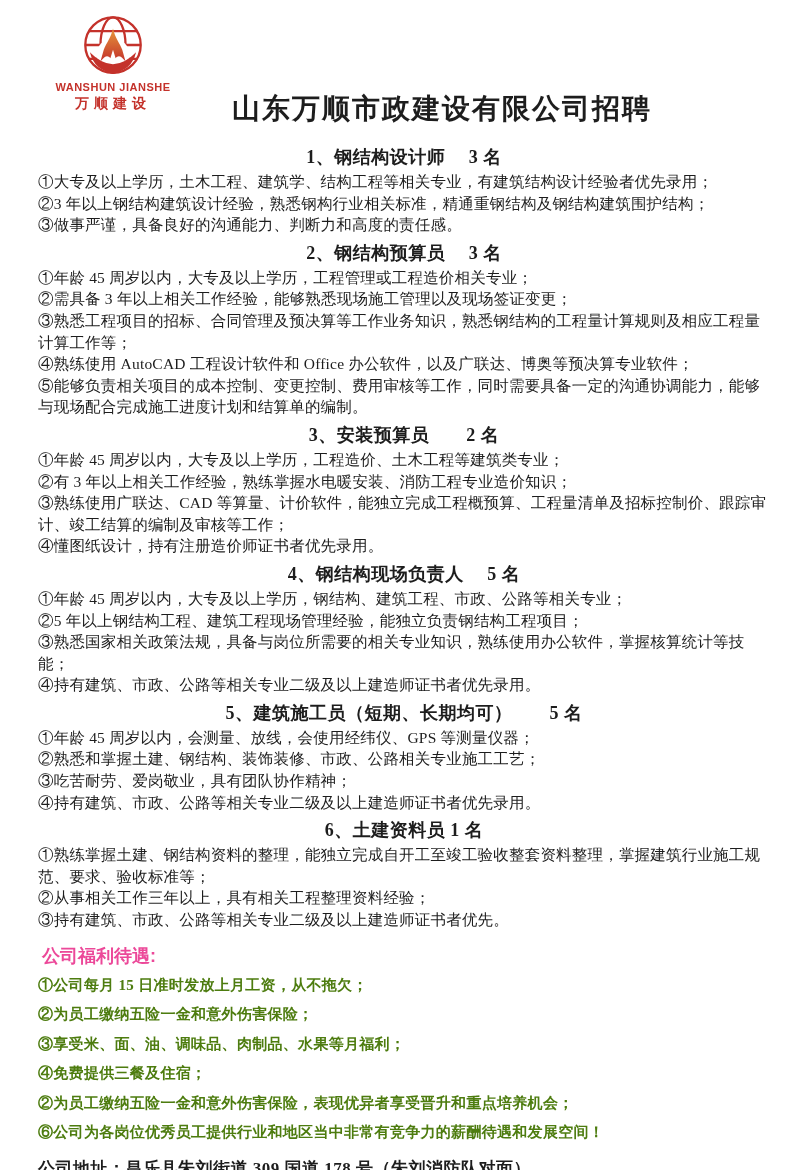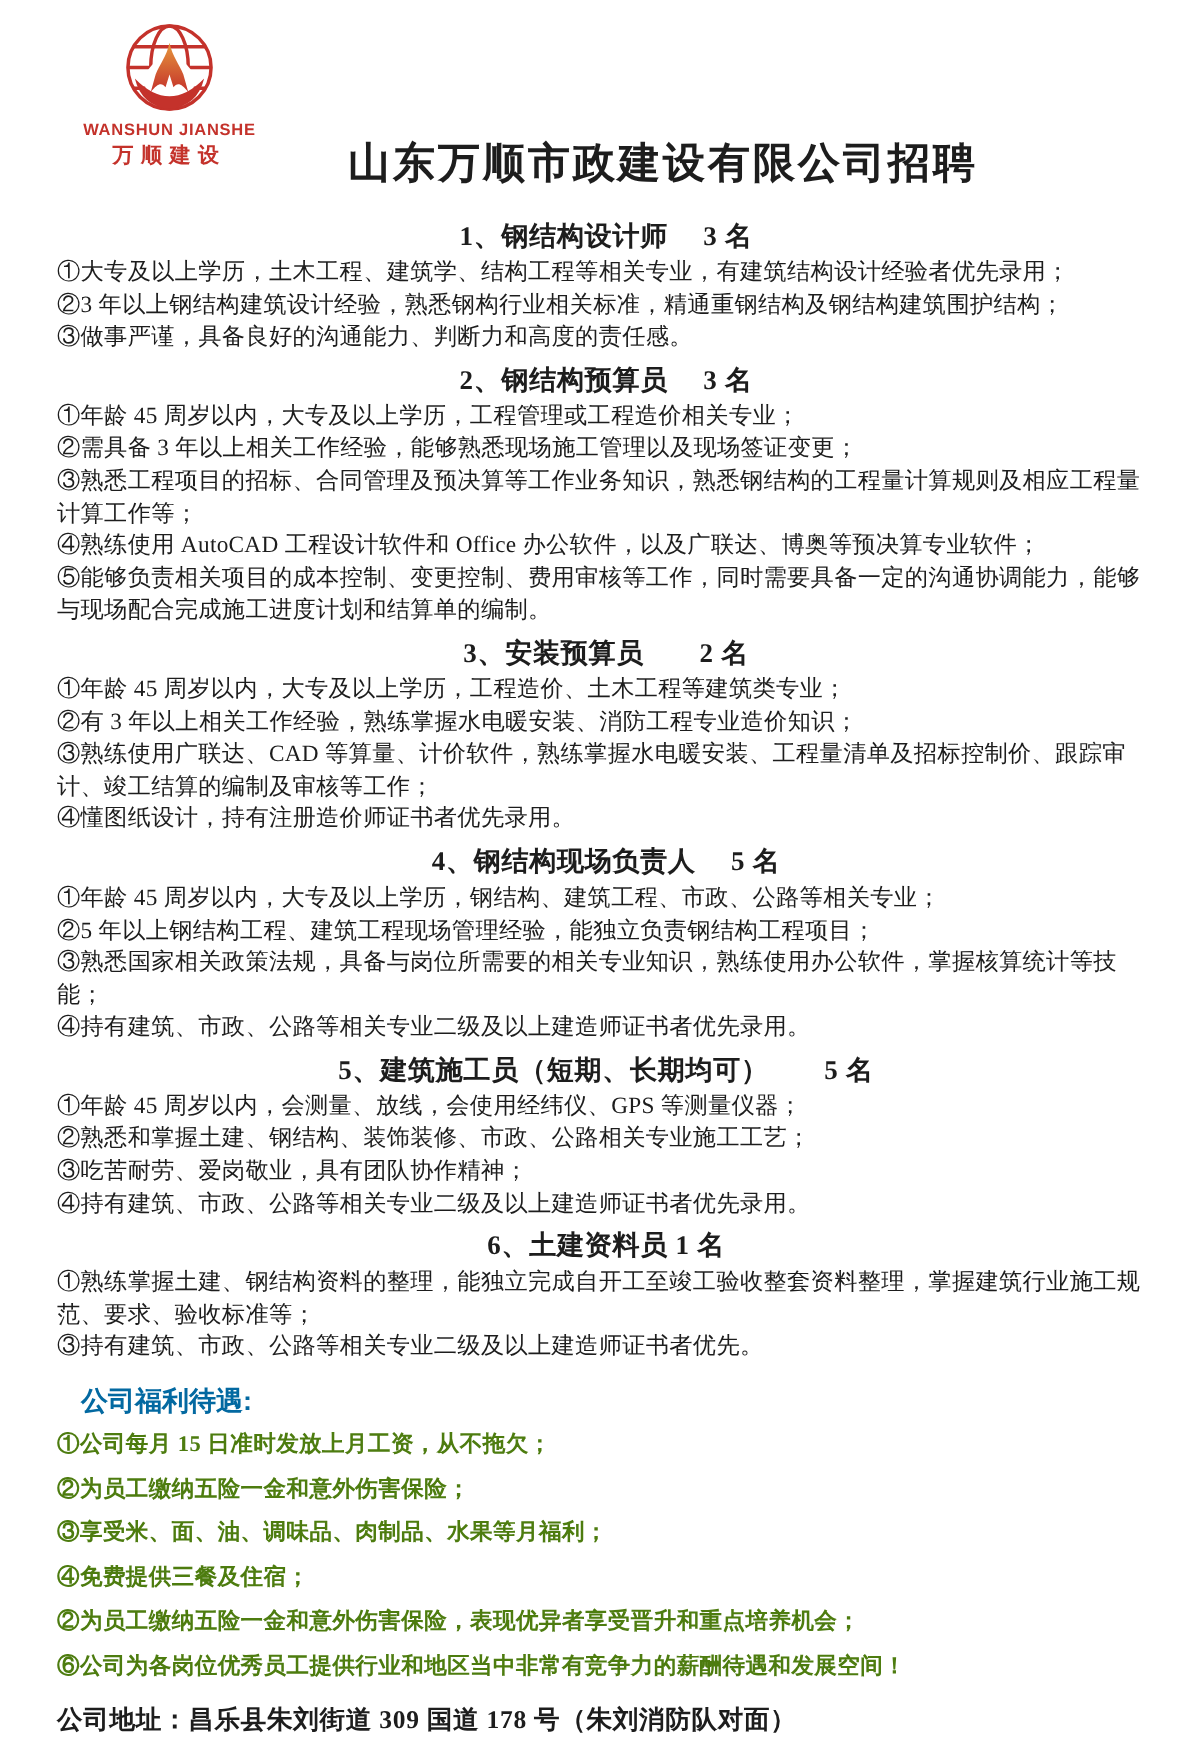--- a/index.html
+++ b/index.html
@@ -47,24 +47,24 @@
     letter-spacing: 0.5px;
     text-align: center;
   }
   .job-line {
     margin: 0;
     font-size: 15.5px; line-height: 21.6px;
     letter-spacing: 0.2px;
   }
   
   .benefits-heading {
-    margin: 13px 0 3px 16px;
+    margin: 13px 0 3px 4px;
     font-family: "Liberation Sans", sans-serif;
     font-size: 18px; font-weight: bold;
-    color: #0369a1;
+    color: #ec4899;
   }
   .benefit-line {
     margin: 0;
     font-size: 15px; line-height: 29.5px;
     font-weight: bold;
     color: #4d7c0f;
     letter-spacing: 0.3px;
   }
   
   .footer { margin-top: 6px; }
@@ -120,21 +120,21 @@
     <p class="job-line">②需具备 3 年以上相关工作经验，能够熟悉现场施工管理以及现场签证变更；</p>
     <p class="job-line">③熟悉工程项目的招标、合同管理及预决算等工作业务知识，熟悉钢结构的工程量计算规则及相应工程量计算工作等；</p>
     <p class="job-line">④熟练使用 AutoCAD 工程设计软件和 Office 办公软件，以及广联达、博奥等预决算专业软件；</p>
     <p class="job-line">⑤能够负责相关项目的成本控制、变更控制、费用审核等工作，同时需要具备一定的沟通协调能力，能够与现场配合完成施工进度计划和结算单的编制。</p>
   </section>
 
   <section>
     <h2 class="job-heading">3、安装预算员　　2 名</h2>
     <p class="job-line">①年龄 45 周岁以内，大专及以上学历，工程造价、土木工程等建筑类专业；</p>
     <p class="job-line">②有 3 年以上相关工作经验，熟练掌握水电暖安装、消防工程专业造价知识；</p>
-    <p class="job-line">③熟练使用广联达、CAD 等算量、计价软件，熟练掌握水电暖安装、工程量清单及招标控制价、跟踪审计、竣工结算的编制及审核等工作；</p>
+    <p class="job-line">③熟练使用广联达、CAD 等算量、计价软件，能独立完成工程概预算、工程量清单及招标控制价、跟踪审计、竣工结算的编制及审核等工作；</p>
     <p class="job-line">④懂图纸设计，持有注册造价师证书者优先录用。</p>
   </section>
 
   <section>
     <h2 class="job-heading">4、钢结构现场负责人　 5 名</h2>
     <p class="job-line">①年龄 45 周岁以内，大专及以上学历，钢结构、建筑工程、市政、公路等相关专业；</p>
     <p class="job-line">②5 年以上钢结构工程、建筑工程现场管理经验，能独立负责钢结构工程项目；</p>
     <p class="job-line">③熟悉国家相关政策法规，具备与岗位所需要的相关专业知识，熟练使用办公软件，掌握核算统计等技能；</p>
     <p class="job-line">④持有建筑、市政、公路等相关专业二级及以上建造师证书者优先录用。</p>
   </section>
@@ -143,20 +143,21 @@
     <h2 class="job-heading">5、建筑施工员（短期、长期均可）　　5 名</h2>
     <p class="job-line">①年龄 45 周岁以内，会测量、放线，会使用经纬仪、GPS 等测量仪器；</p>
     <p class="job-line">②熟悉和掌握土建、钢结构、装饰装修、市政、公路相关专业施工工艺；</p>
     <p class="job-line">③吃苦耐劳、爱岗敬业，具有团队协作精神；</p>
     <p class="job-line">④持有建筑、市政、公路等相关专业二级及以上建造师证书者优先录用。</p>
   </section>
 
   <section>
     <h2 class="job-heading">6、土建资料员 1 名</h2>
     <p class="job-line">①熟练掌握土建、钢结构资料的整理，能独立完成自开工至竣工验收整套资料整理，掌握建筑行业施工规范、要求、验收标准等；</p>
+    <p class="job-line">②从事相关工作三年以上，具有相关工程整理资料经验；</p>
     <p class="job-line">③持有建筑、市政、公路等相关专业二级及以上建造师证书者优先。</p>
   </section>
 
   <section>
     <h3 class="benefits-heading">公司福利待遇:</h3>
     <p class="benefit-line">①公司每月 15 日准时发放上月工资，从不拖欠；</p>
     <p class="benefit-line">②为员工缴纳五险一金和意外伤害保险；</p>
     <p class="benefit-line">③享受米、面、油、调味品、肉制品、水果等月福利；</p>
     <p class="benefit-line">④免费提供三餐及住宿；</p>
     <p class="benefit-line">②为员工缴纳五险一金和意外伤害保险，表现优异者享受晋升和重点培养机会；</p>

